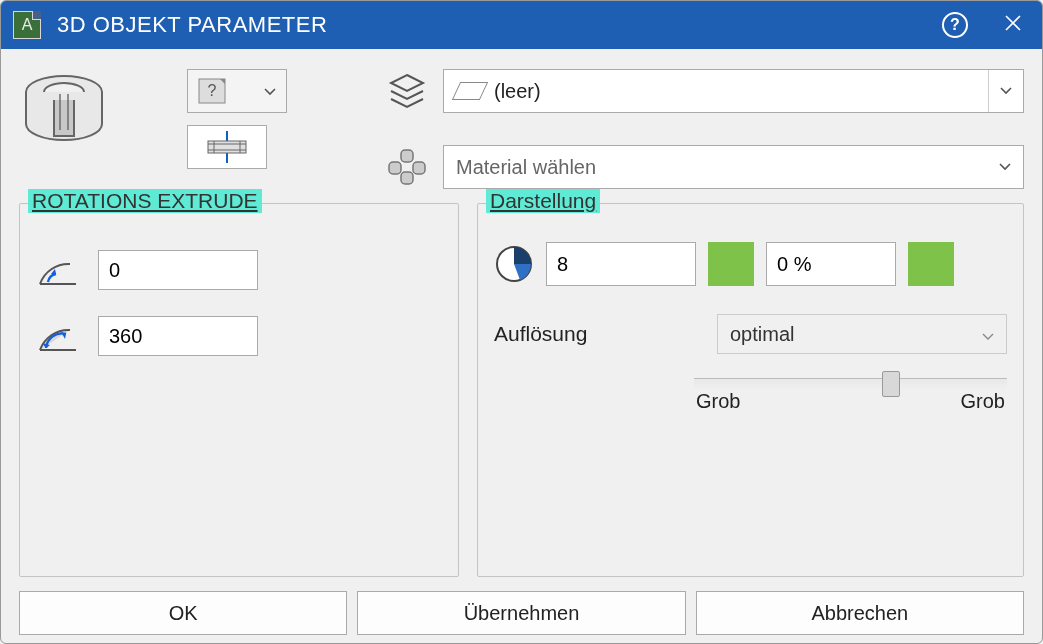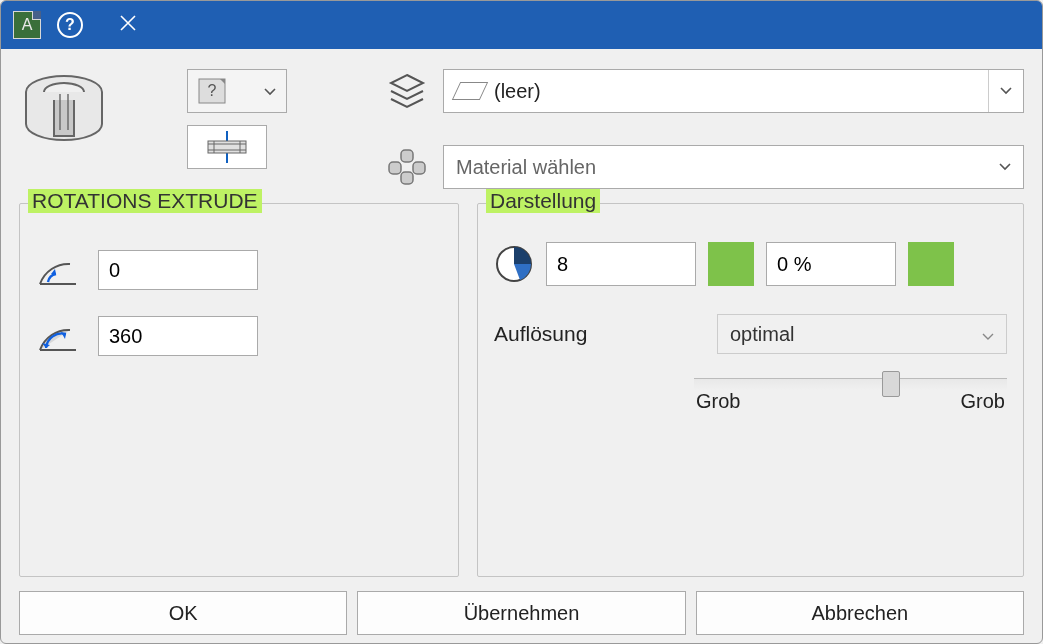--- a/index.html
+++ b/index.html
@@ -22,21 +22,21 @@
   .row { display:flex; align-items:center; gap:14px;}
   .stack-icon, .cluster-icon { width:44px; height:44px; display:flex; align-items:center; justify-content:center;}
   .dropdown { flex:1; height:44px; border:1px solid #aaa; background:#fff; display:flex; align-items:center; padding:0 12px; cursor:pointer;}
   .dropdown .dd-label { flex:1; font-size:20px; color:#222;}
   .dropdown .dd-label.placeholder { color:#666;}
   .dropdown .dd-arrow { width:34px; height:42px; border-left:1px solid #ccc; display:flex; align-items:center; justify-content:center; margin-right:-11px; font-size:14px; color:#555;}
   .dropdown.material .dd-arrow { border-left:none;}
   .parallelogram { width:28px; height:18px; transform:skewX(-25deg); border:1px solid #888; margin-right:10px;}
   .mid-row { display:flex; gap:18px; flex:1;}
   fieldset { border:1px solid #c4c4c4; border-radius:2px; padding: 26px 16px 16px 16px; flex:1; position:relative;}
-  fieldset legend { font-size:21px; color:#333; padding:0 4px; position:absolute; top:-15px; left:8px; background:#bef264;}
+  fieldset legend { font-size:21px; color:#333; padding:0 4px; position:absolute; top:-15px; left:8px; background:#5eead4;text-decoration:underline;}
   .rot-ext { max-width: 440px;}
   .param-row { display:flex; align-items:center; gap:18px; margin-bottom:26px;}
   .angle-icon { width:44px; height:36px;}
   .num-input { width:160px; height:40px; border:1px solid #aaa; background:#fff; font-size:20px; padding:4px 10px;}
   .darst .d-row { display:flex; align-items:center; gap:12px; margin-bottom:28px;}
   .piechart { width:40px; height:40px;}
   .val-input { height:44px; border:1px solid #aaa; background:#fff; font-size:20px; padding:4px 10px;}
   .val-input.w1 { width:150px;}
   .val-input.w2 { width:130px;}
   .green-box { width:46px; height:44px; background:#7ec24a;}
@@ -51,20 +51,21 @@
   .btn { flex:1; height:44px; border:1px solid #aaa; background:#fdfdfd; font-size:20px; color:#222; cursor:pointer;}
 </style>
 </head>
 <body>
 
 <div class="window">
   <div class="titlebar">
     <div class="app-icon">
         <span>A</span>
       </div>
+    <div class="title">3D OBJEKT PARAMETER</div>
     <div class="help-icon">
         <span>?</span>
       </div>
     <div class="close-icon">
       <svg width="18" height="18" viewBox="0 0 18 18">
           <path d="M2 2 L16 16 M16 2 L2 16" stroke="#fff" stroke-width="1.6"></path>
         </svg>
     </div>
   </div>
 

